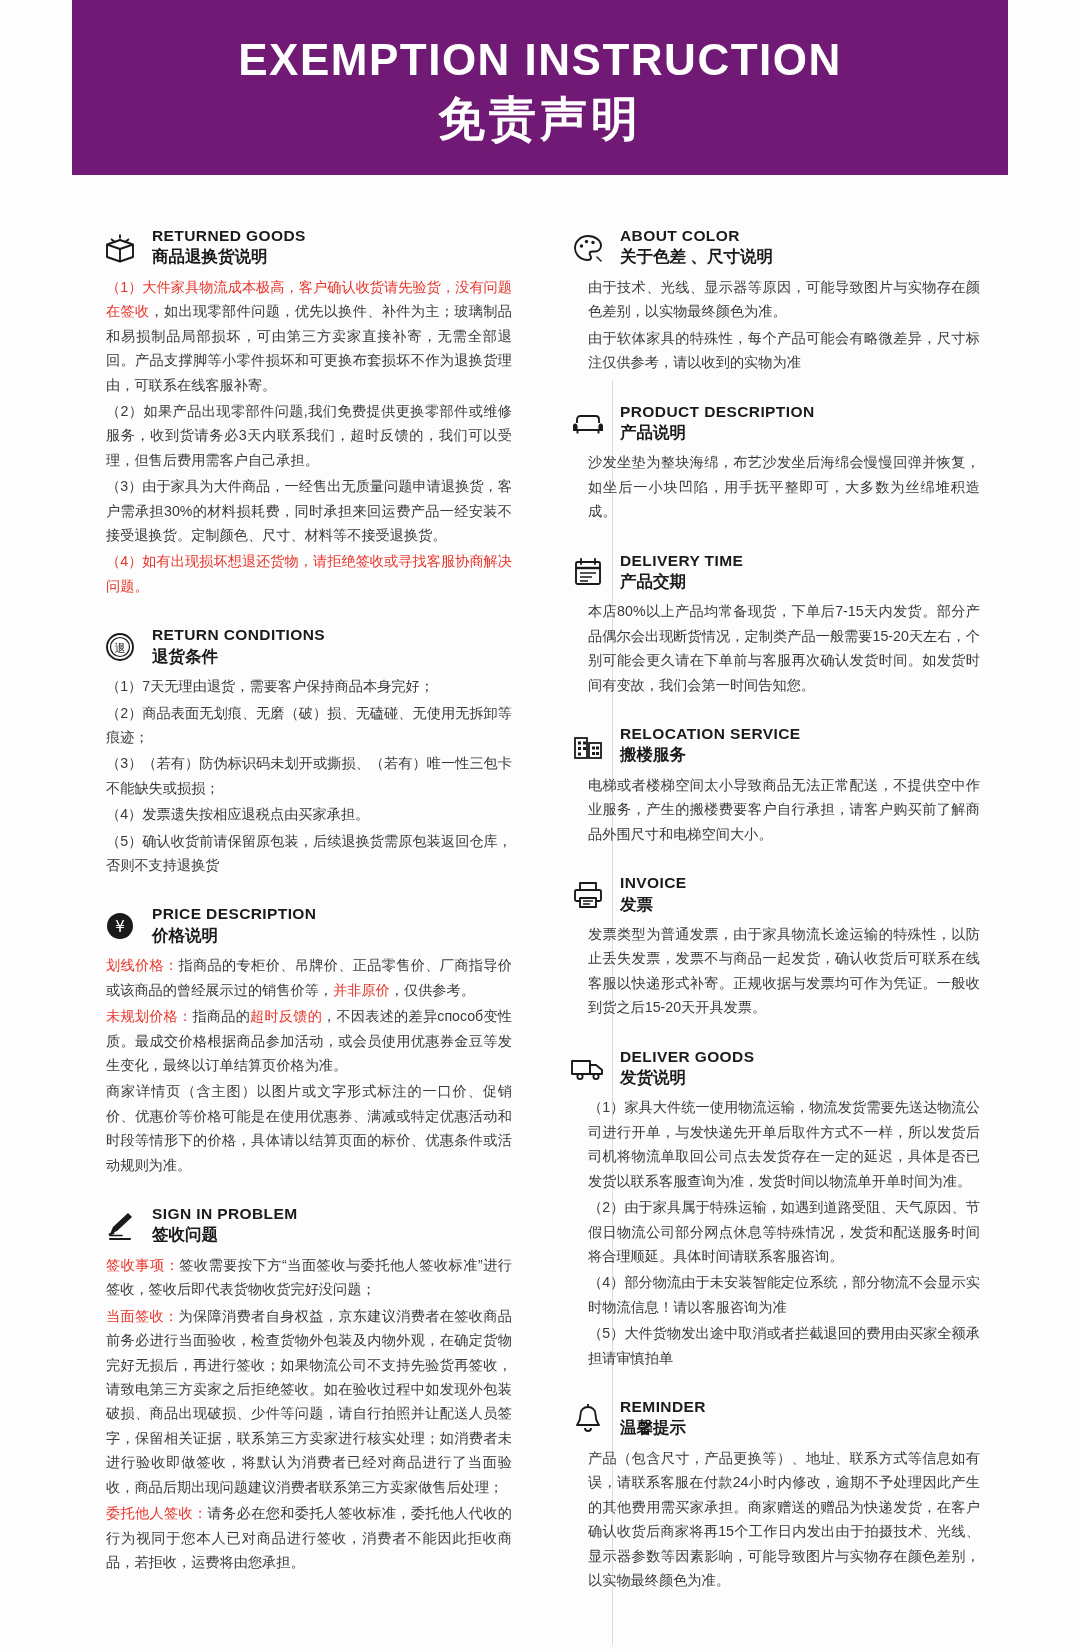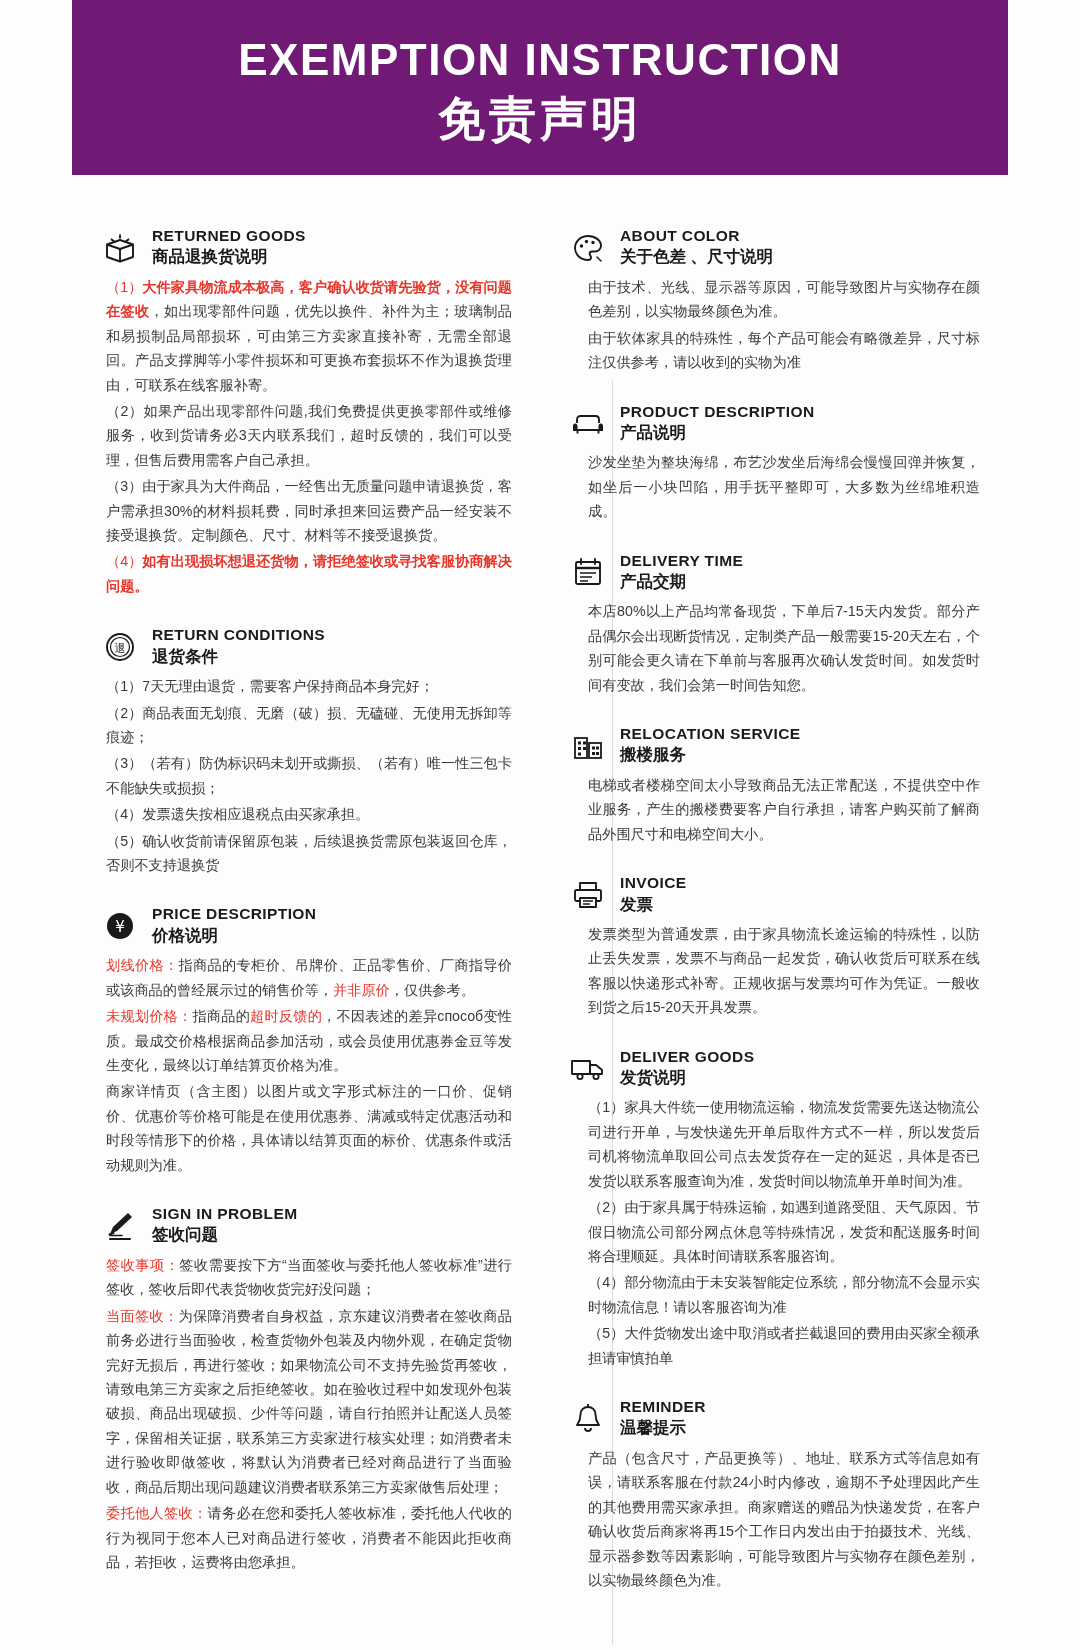--- a/index.html
+++ b/index.html
@@ -105,21 +105,21 @@
   }
   .sec-body { padding-left: 6px; }
   .p {
     font-size: 14.2px;
     line-height: 1.72;
     color: #3a3a3a;
     margin: 0 0 2px 0;
     text-align: justify;
   }
   .red { color: #e8352a; }
-  .bold { font-weight: bold; margin-top: 36px; }
+  .bold { font-weight: normal; margin-top: 36px; }
   .p-right-tight { padding-left: 14px; }
 </style>
 </head>
 <body>
 
 <div class="page">
 
   <div class="banner">
     <div class="banner-title-en">EXEMPTION INSTRUCTION</div>
     <div class="banner-title-cn">免责声明</div>

